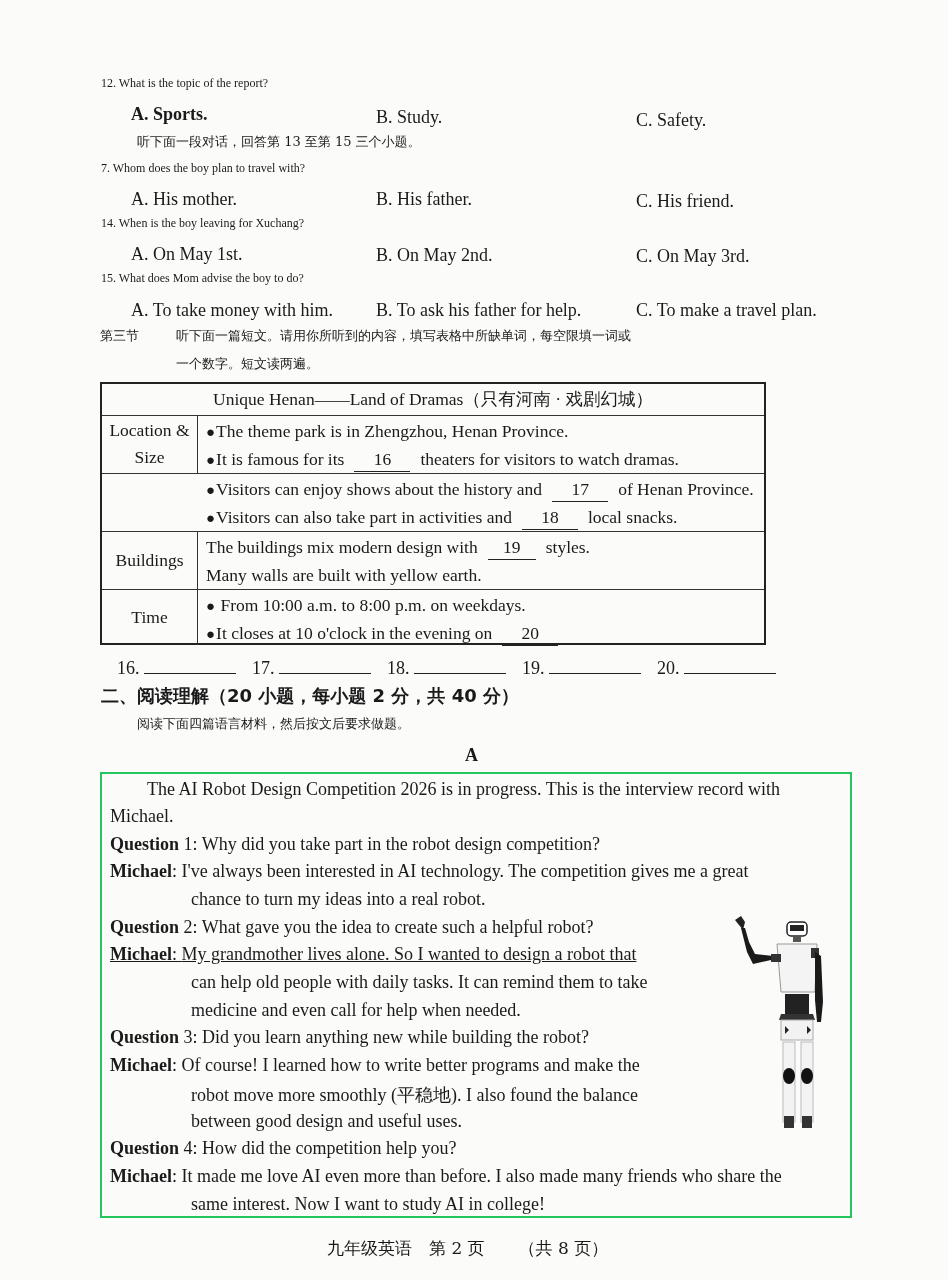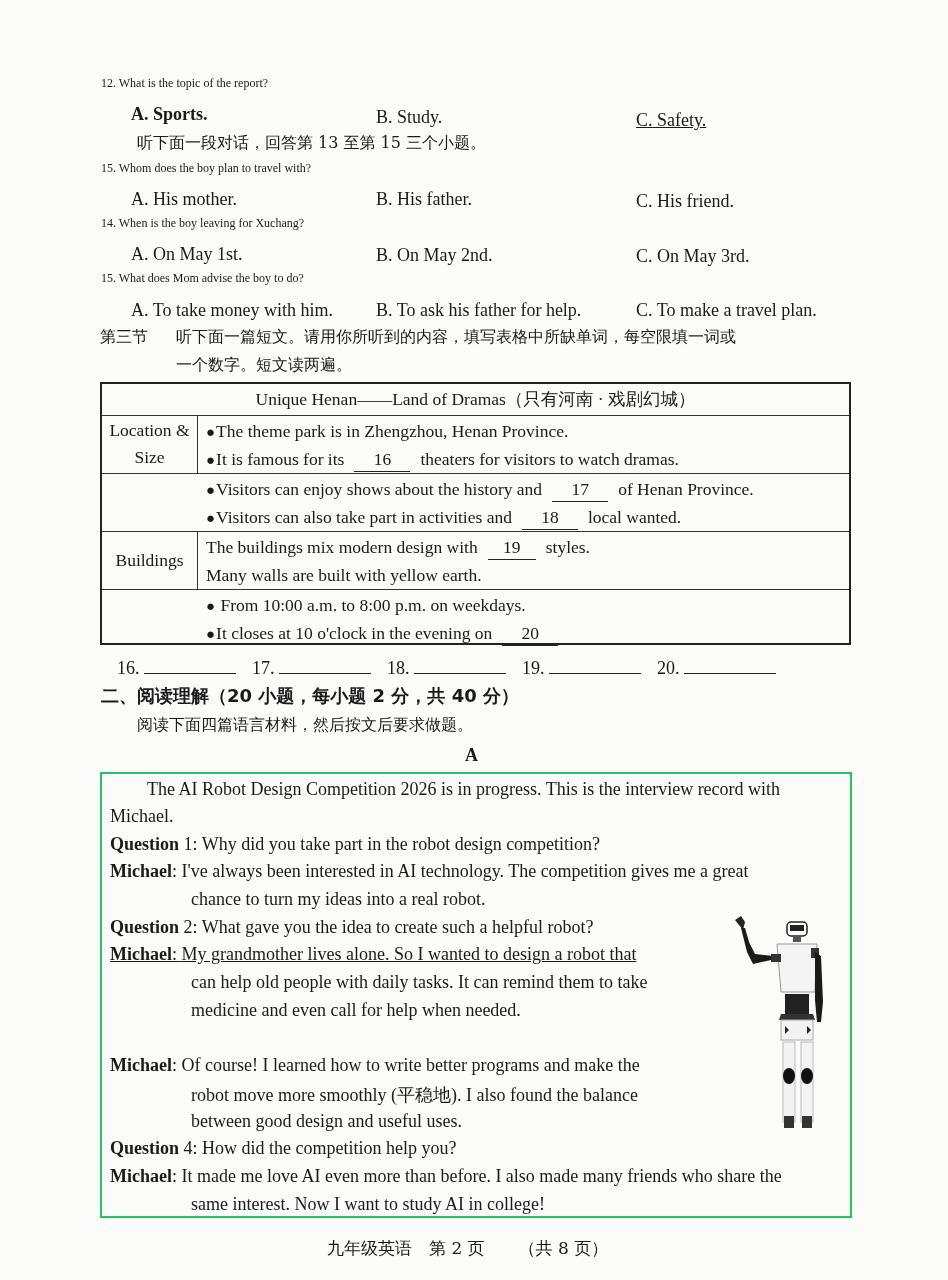--- a/index.html
+++ b/index.html
@@ -6,26 +6,26 @@
     body {
       width: 948px; height: 1280px; overflow: hidden;
       background: #fbfbfa;
       font-family: "Liberation Serif", "DejaVu Serif", serif;
       color: #1a1a1a;
       position: relative;
     }
     .abs { position: absolute; white-space: nowrap; }
     .q { font-size: 12px; }
     .opt { font-size: 18px; }
-    .cn { font-family: "DejaVu Serif", serif; font-size: 16px; }
+    .cn { font-family: "DejaVu Serif", serif; font-size: 13px; }
     .cnb { font-family: "DejaVu Sans", sans-serif; font-weight: bold; font-size: 18px; }
 
     
     .tbl {
-      position: absolute; left: 100px; top: 382px; width: 751px; height: 263px;
+      position: absolute; left: 100px; top: 382px; width: 666px; height: 263px;
       border: 2px solid #222; box-sizing: border-box;
       font-size: 17.5px;
     }
     .tbl .hdr { position: absolute; left: 0; right: 0; top: 0; height: 31px; border-bottom: 1.5px solid #333; text-align: center; line-height: 31px; }
     .tbl .row { position: absolute; left: 0; right: 0; border-bottom: 1.5px solid #333; }
     .tbl .row.last { border-bottom: none; }
     .tbl .lab { position: absolute; left: 0; top: 0; bottom: 0; width: 95px; border-right: 1.5px solid #333; display: flex; align-items: center; justify-content: center; text-align: center; line-height: 27px; }
     .tbl .cell { position: absolute; left: 104px; top: 2px; right: 6px; }
     .tbl .line { height: 28px; line-height: 28px; white-space: nowrap; }
     .bullet { font-size: 15px; margin-right: 1px; }
@@ -47,25 +47,25 @@
     .robot { position: absolute; left: 625px; top: 138px; width: 100px; height: 230px; }
 
     .footer { position: absolute; top: 1237px; left: 327px; font-family: "DejaVu Serif", serif; font-size: 17px; white-space: nowrap; }
   </style>
 </head>
 <body>
 
 <div class="abs q" style="left:101px;top:76px;">12. What is the topic of the report?</div>
 <div class="abs opt" style="left:131px;top:104px;font-weight:bold;">A. Sports.</div>
 <div class="abs opt" style="left:376px;top:107px;">B. Study.</div>
-<div class="abs opt" style="left:636px;top:110px;text-decoration:underline;">C. Safety.</div>
+<div class="abs opt" style="left:636px;top:110px;">C. Safety.</div>
 
 <div class="abs cn" style="left:137px;top:133px;">听下面一段对话，回答第 13 至第 15 三个小题。</div>
 
-<div class="abs q" style="left:101px;top:161px;">15. Whom does the boy plan to travel with?</div>
+<div class="abs q" style="left:101px;top:161px;">7. Whom does the boy plan to travel with?</div>
 <div class="abs opt" style="left:131px;top:189px;">A. His mother.</div>
 <div class="abs opt" style="left:376px;top:189px;">B. His father.</div>
 <div class="abs opt" style="left:636px;top:191px;">C. His friend.</div>
 
 <div class="abs q" style="left:101px;top:216px;">14. When is the boy leaving for Xuchang?</div>
 <div class="abs opt" style="left:131px;top:244px;">A. On May 1st.</div>
 <div class="abs opt" style="left:376px;top:245px;">B. On May 2nd.</div>
 <div class="abs opt" style="left:636px;top:246px;">C. On May 3rd.</div>
 
 <div class="abs q" style="left:101px;top:271px;">15. What does Mom advise the boy to do?</div>
@@ -89,33 +89,34 @@
     </div>
     <div class="cell">
       <div class="line"><span class="bullet">●</span><span>The theme park is in Zhengzhou, Henan Province.</span></div>
       <div class="line"><span class="bullet">●</span><span>It is famous for its</span><span class="blank" style="width:56px;">16</span><span>theaters for visitors to watch dramas.</span></div>
     </div>
   </div>
 
   <div class="row" style="top:89px;height:58px;">
     <div class="cell">
       <div class="line"><span class="bullet">●</span><span>Visitors can enjoy shows about the history and</span><span class="blank" style="width:56px;">17</span><span>of Henan Province.</span></div>
-      <div class="line"><span class="bullet">●</span><span>Visitors can also take part in activities and</span><span class="blank" style="width:56px;">18</span><span>local wanted.</span></div>
+      <div class="line"><span class="bullet">●</span><span>Visitors can also take part in activities and</span><span class="blank" style="width:56px;">18</span><span>local snacks.</span></div>
     </div>
   </div>
 
   <div class="row" style="top:147px;height:58px;">
     <div class="lab">Buildings</div>
     <div class="cell">
       <div class="line"><span>The buildings mix modern design with</span><span class="blank" style="width:48px;">19</span><span>styles.</span></div>
       <div class="line"><span>Many walls are built with yellow earth.</span></div>
     </div>
   </div>
 
   <div class="row last" style="top:205px;height:56px;">
+    <div class="lab">Time</div>
     <div class="cell">
       <div class="line"><span class="bullet">●</span> <span>From 10:00 a.m. to 8:00 p.m. on weekdays.</span></div>
       <div class="line"><span class="bullet">●</span><span>It closes at 10 o'clock in the evening on</span><span class="blank" style="width:56px;">20</span></div>
     </div>
   </div>
 </div>
 
 <div class="ans">
   <span class="num">16.</span><span class="ul"></span>
   <span class="num">17.</span><span class="ul"></span>
@@ -134,20 +135,21 @@
 
   <div class="rline" style="left:8px;top:60px;"><span class="b">Question</span><span> 1: Why did you take part in the robot design competition?</span></div>
   <div class="rline" style="left:8px;top:87px;"><span class="b">Michael</span><span>:</span> <span>I've always been interested in AI technology. The competition gives me a great</span></div>
   <div class="rline" style="left:89px;top:115px;">chance to turn my ideas into a real robot.</div>
 
   <div class="rline" style="left:8px;top:143px;"><span class="b">Question</span><span> 2: What gave you the idea to create such a helpful robot?</span></div>
   <div class="rline" style="left:8px;top:170px;text-decoration:underline;"><span class="b">Michael</span><span>:</span> <span>My grandmother lives alone. So I wanted to design a robot that</span></div>
   <div class="rline" style="left:89px;top:198px;">can help old people with daily tasks. It can remind them to take</div>
   <div class="rline" style="left:89px;top:226px;">medicine and even call for help when needed.</div>
 
+  <div class="rline" style="left:8px;top:253px;"><span class="b">Question</span><span> 3: Did you learn anything new while building the robot?</span></div>
   <div class="rline" style="left:89px;top:309px;">robot move more smoothly (平稳地). I also found the balance</div>
   <div class="rline" style="left:8px;top:281px;"><span class="b">Michael</span><span>:</span> <span>Of course! I learned how to write better programs and make the</span></div>
   <div class="rline" style="left:89px;top:337px;font-family:Liberation Serif, serif;">between good design and useful uses.</div>
 
   <div class="rline" style="left:8px;top:364px;"><span class="b">Question</span><span> 4: How did the competition help you?</span></div>
   <div class="rline" style="left:8px;top:392px;"><span class="b">Michael</span><span>:</span> <span>It made me love AI even more than before. I also made many friends who share the</span></div>
   <div class="rline" style="left:89px;top:420px;">same interest. Now I want to study AI in college!</div>
 
   <svg class="robot" viewBox="0 0 100 230">
 

